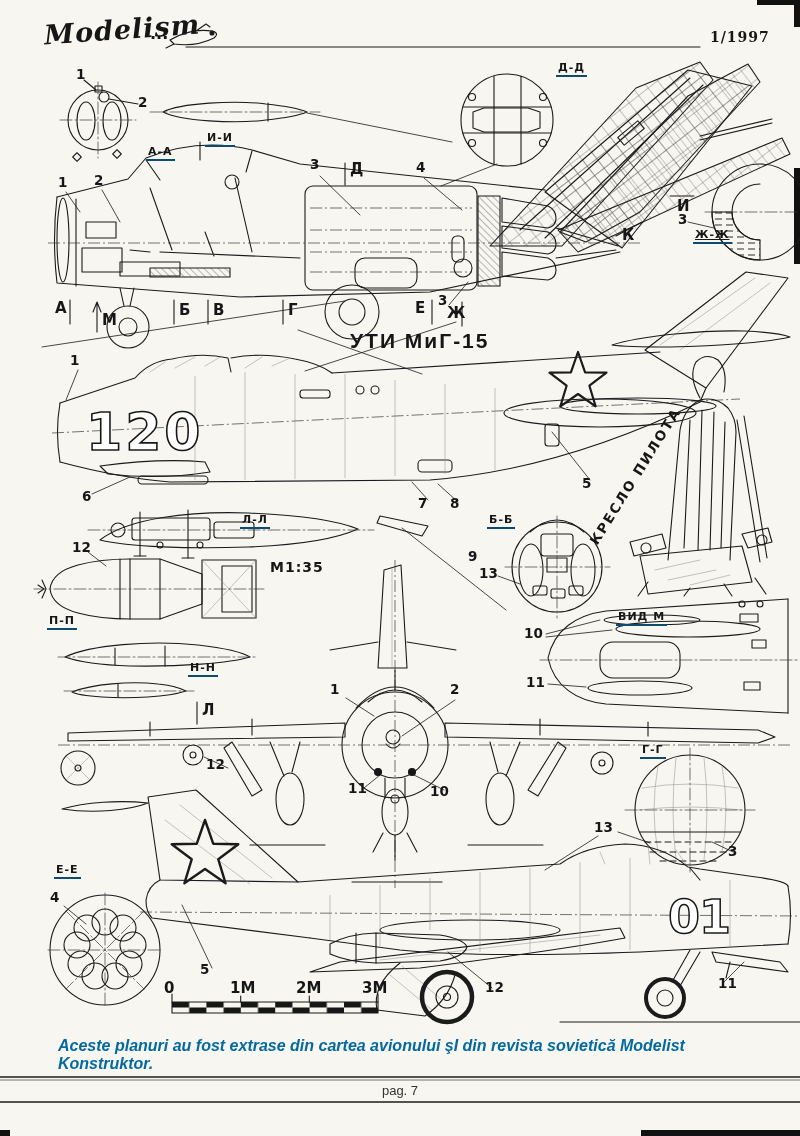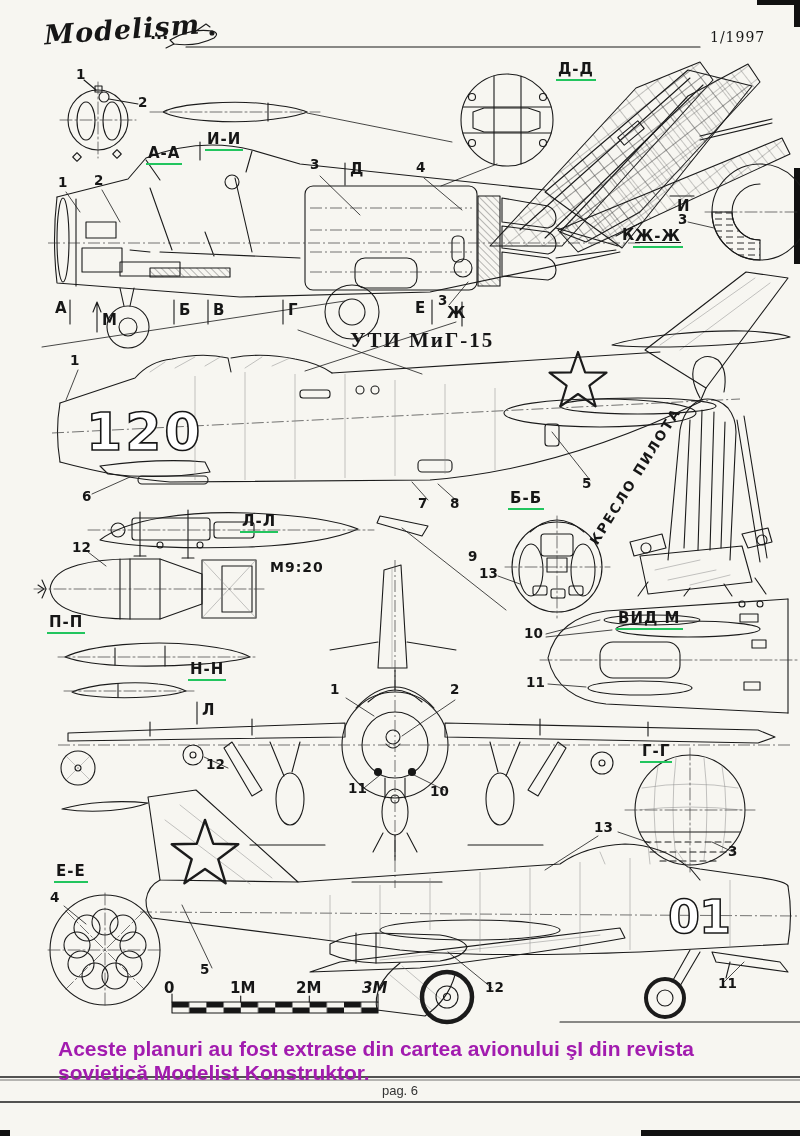--- a/index.html
+++ b/index.html
@@ -1,29 +1,29 @@
 <!DOCTYPE html>
 <html><head>
 <meta charset="utf-8">
 <style>
   html,body{margin:0;padding:0;}
   body{width:800px;height:1136px;position:relative;background:#f7f6f1;overflow:hidden;
        font-family:"DejaVu Sans",sans-serif;color:#161616;}
   .lbl{position:absolute;font-family:"DejaVu Sans",sans-serif;font-weight:bold;
        color:#161616;white-space:nowrap;line-height:1;}
-  .sec{font-size:15px;border-bottom:2px solid #22c55e;padding:0 2px 2px 2px;letter-spacing:1px;}
+  .sec{font-size:11px;border-bottom:2px solid #0c4a6e;padding:0 2px 2px 2px;letter-spacing:1px;}
   .num{font-size:13.5px;}
   .st{font-size:15px;}
-  .title{font-family:Liberation Serif, serif;font-size:21px;letter-spacing:2px;}
+  .title{font-family:Liberation Sans, sans-serif;font-size:21px;letter-spacing:2px;}
   .logo{font-family:"DejaVu Serif",serif;font-style:italic;font-weight:bold;font-size:27px;
         transform:rotate(-4deg);letter-spacing:1px;}
-  .issue{font-family:"DejaVu Serif",serif;font-weight:normal;font-size:14px;letter-spacing:1px;}
+  .issue{font-family:"DejaVu Serif",serif;font-weight:bold;font-size:14px;letter-spacing:1px;}
   .note{font-size:14px;letter-spacing:1px;}
-  .caption{position:absolute;font-family:"Liberation Sans",sans-serif;
-           font-weight:bold;font-size:21px;color:#a21caf;}
+  .caption{position:absolute;font-family:"Liberation Sans",sans-serif;font-style:italic;
+           font-weight:bold;font-size:16px;color:#0369a1;}
   .pagenum{position:absolute;left:50%;transform:translateX(-50%);font-size:13px;font-weight:normal;color:#333;
            font-family:"Liberation Sans",sans-serif;}
   .rot{transform:rotate(-58deg);transform-origin:left top;font-size:13.5px;letter-spacing:2px;}
   svg{position:absolute;left:0;top:0;}
   .ln{fill:none;stroke:#1b1b1b;stroke-width:1.1;stroke-linecap:round;stroke-linejoin:round;}
   .cl{fill:none;stroke:#3a3a3a;stroke-width:.7;stroke-dasharray:12 3 2 3;}
   .pl{fill:none;stroke:#8a8a8a;stroke-width:.5;}
   .bort{font:bold 52px "DejaVu Sans",sans-serif;fill:#fff;stroke:#161616;stroke-width:1.6px;letter-spacing:3px;}
   .bort2{font:bold 46px "DejaVu Sans",sans-serif;fill:#fff;stroke:#161616;stroke-width:1.5px;letter-spacing:-1px;}
 </style>
@@ -455,36 +455,36 @@
 <div class="lbl st" style="left:102px;top:313px;">М</div>
 <div class="lbl st" style="left:179px;top:303px;">Б</div>
 <div class="lbl st" style="left:213px;top:303px;">В</div>
 <div class="lbl st" style="left:288px;top:303px;">Г</div>
 <div class="lbl st" style="left:415px;top:301px;">Е</div>
 <div class="lbl num" style="left:438px;top:294px;">3</div>
 <div class="lbl st" style="left:447px;top:306px;">Ж</div>
 
 <div class="lbl st" style="left:677px;top:199px;">И</div>
 <div class="lbl num" style="left:678px;top:213px;">3</div>
-<div class="lbl sec" style="left:633px;top:229px;text-decoration:underline;">Ж-Ж</div>
+<div class="lbl sec" style="left:693px;top:229px;text-decoration:underline;">Ж-Ж</div>
 <div class="lbl st" style="left:622px;top:228px;">К</div>
 
 <div class="lbl title" style="left:350px;top:330px;">УТИ МиГ-15</div>
 
 <div class="lbl num" style="left:70px;top:354px;">1</div>
 <div class="lbl num" style="left:82px;top:490px;">6</div>
 <div class="lbl num" style="left:582px;top:477px;">5</div>
 <div class="lbl num" style="left:418px;top:497px;">7</div>
 <div class="lbl num" style="left:450px;top:497px;">8</div>
-<div class="lbl sec" style="left:487px;top:491px;margin-left:21px;">Б-Б</div>
+<div class="lbl sec" style="left:487px;top:514px;">Б-Б</div>
 <div class="lbl num" style="left:468px;top:550px;">9</div>
 <div class="lbl num" style="left:479px;top:567px;">13</div>
 
 <div class="lbl sec" style="left:240px;top:514px;">Л-Л</div>
-<div class="lbl note" style="left:270px;top:560px;">М9:20</div>
+<div class="lbl note" style="left:270px;top:560px;">М1:35</div>
 <div class="lbl num" style="left:72px;top:541px;">12</div>
 <div class="lbl sec" style="left:47px;top:615px;">П-П</div>
 
 <div class="lbl sec" style="left:188px;top:662px;">Н-Н</div>
 <div class="lbl st" style="left:202px;top:703px;">Л</div>
 
 <div class="lbl rot" style="left:588px;top:540px;">КРЕСЛО ПИЛОТА</div>
 <div class="lbl sec" style="left:616px;top:611px;">ВИД М</div>
 
 <div class="lbl num" style="left:524px;top:627px;">10</div>
@@ -503,16 +503,16 @@
 <div class="lbl sec" style="left:54px;top:864px;">Е-Е</div>
 <div class="lbl num" style="left:50px;top:891px;">4</div>
 
 <div class="lbl num" style="left:200px;top:963px;">5</div>
 <div class="lbl num" style="left:485px;top:981px;">12</div>
 <div class="lbl num" style="left:718px;top:977px;">11</div>
 
 <div class="lbl st" style="left:164px;top:981px;">0</div>
 <div class="lbl st" style="left:230px;top:981px;">1М</div>
 <div class="lbl st" style="left:296px;top:981px;">2М</div>
-<div class="lbl st" style="left:362px;top:981px;font-style:italic;">3М</div>
+<div class="lbl st" style="left:362px;top:981px;">3М</div>
 
 <div class="caption" style="left:58px;top:1037px;width:690px;">Aceste planuri au fost extrase din cartea avionului şI din revista sovietică Modelist Konstruktor.</div>
-<div class="pagenum" style="top:1083px;">pag. 6</div>
+<div class="pagenum" style="top:1083px;">pag. 7</div>
 
 </body></html>

